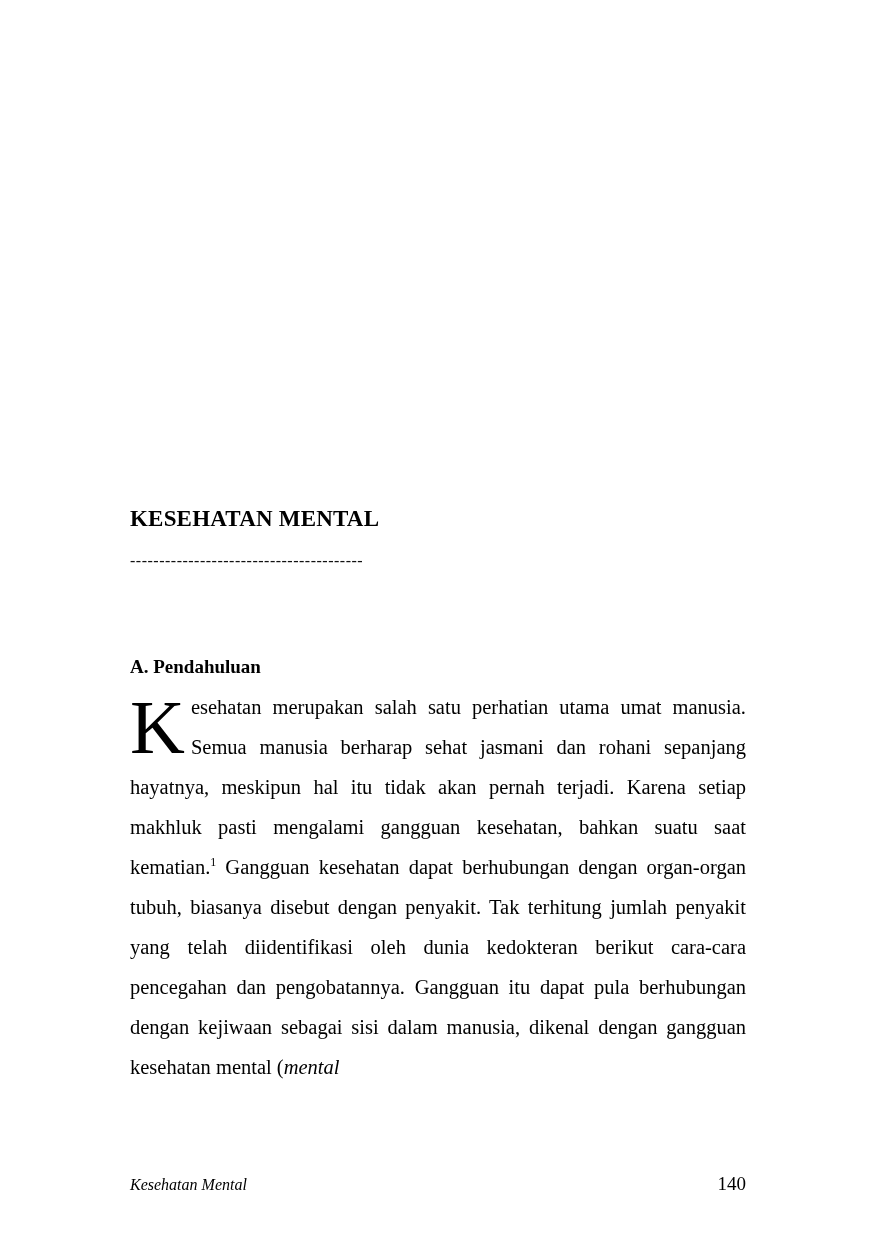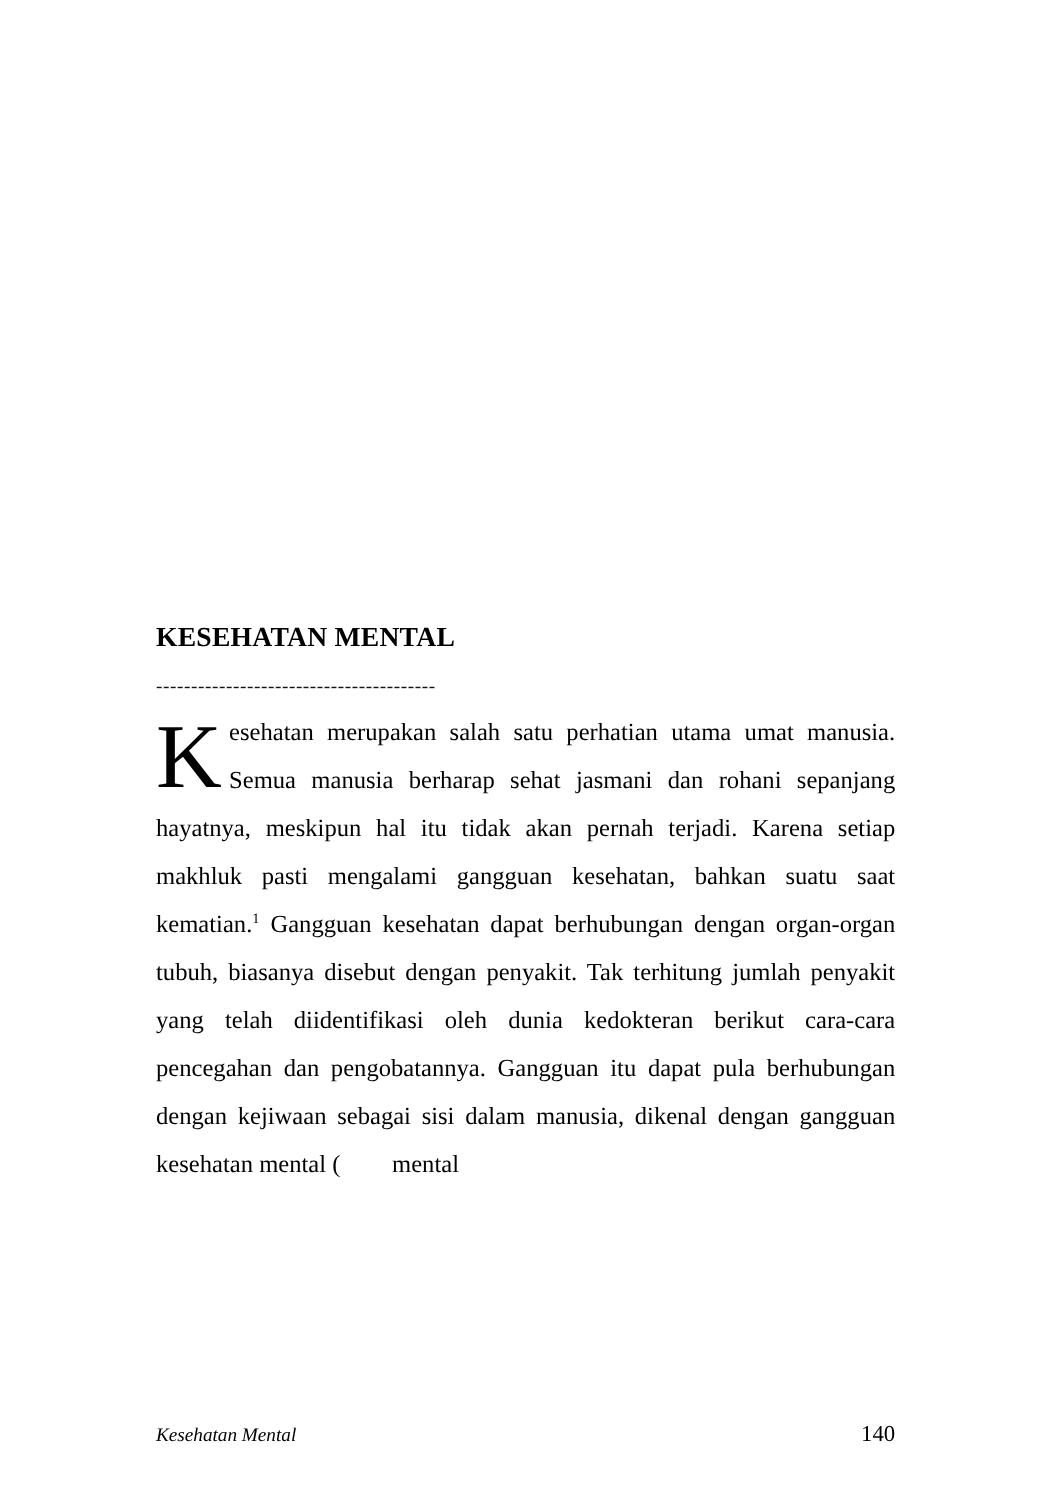--- a/index.html
+++ b/index.html
@@ -12,21 +12,21 @@
     height: 1240px;
     position: relative;
     font-family: "Liberation Serif", serif;
     color: #000000;
     overflow: hidden;
   }
 
   .page {
     position: absolute;
     left: 0;
-    top: 12px;
+    top: 0;
     width: 875px;
     height: 888px;
     background: #ffffff;
   }
 
   .content {
     position: absolute;
     left: 130px;
     top: 505px;
     width: 616px;
@@ -76,21 +76,21 @@
     font-weight: normal;
   }
 
   .footnote-ref {
     font-size: 12px;
     vertical-align: super;
     line-height: 0;
   }
 
   .italic {
-    margin-left: 43px;
+    font-style: italic;
   }
 
   .footer {
     position: absolute;
     left: 130px;
     top: 1173px;
     width: 616px;
     display: flex;
     align-items: baseline;
     justify-content: space-between;
@@ -109,20 +109,21 @@
 <body>
 
 <div class="page">
 
   <div class="content">
 
     <h1 class="chapter-title">KESEHATAN MENTAL</h1>
 
     <div class="rule">----------------------------------------</div>
 
+    <div class="section-heading">A. Pendahuluan</div>
 
     <div class="body-text">
       <span class="dropcap">K</span><span>esehatan merupakan salah satu perhatian utama umat manusia. Semua manusia berharap sehat jasmani dan rohani sepanjang hayatnya, meskipun hal itu tidak akan pernah terjadi. Karena setiap makhluk pasti mengalami gangguan kesehatan, bahkan suatu saat kematian.</span><sup class="footnote-ref">1</sup><span> Gangguan kesehatan dapat berhubungan dengan organ-organ tubuh, biasanya disebut dengan penyakit. Tak terhitung jumlah penyakit yang telah diidentifikasi oleh dunia kedokteran berikut cara-cara pencegahan dan pengobatannya. Gangguan itu dapat pula berhubungan dengan kejiwaan sebagai sisi dalam manusia, dikenal dengan gangguan kesehatan mental (</span><span class="italic">mental</span>
     </div>
 
   </div>
 
   <div class="footer">
     <div class="footer-left">Kesehatan Mental</div>
     <div class="footer-right">140</div>

